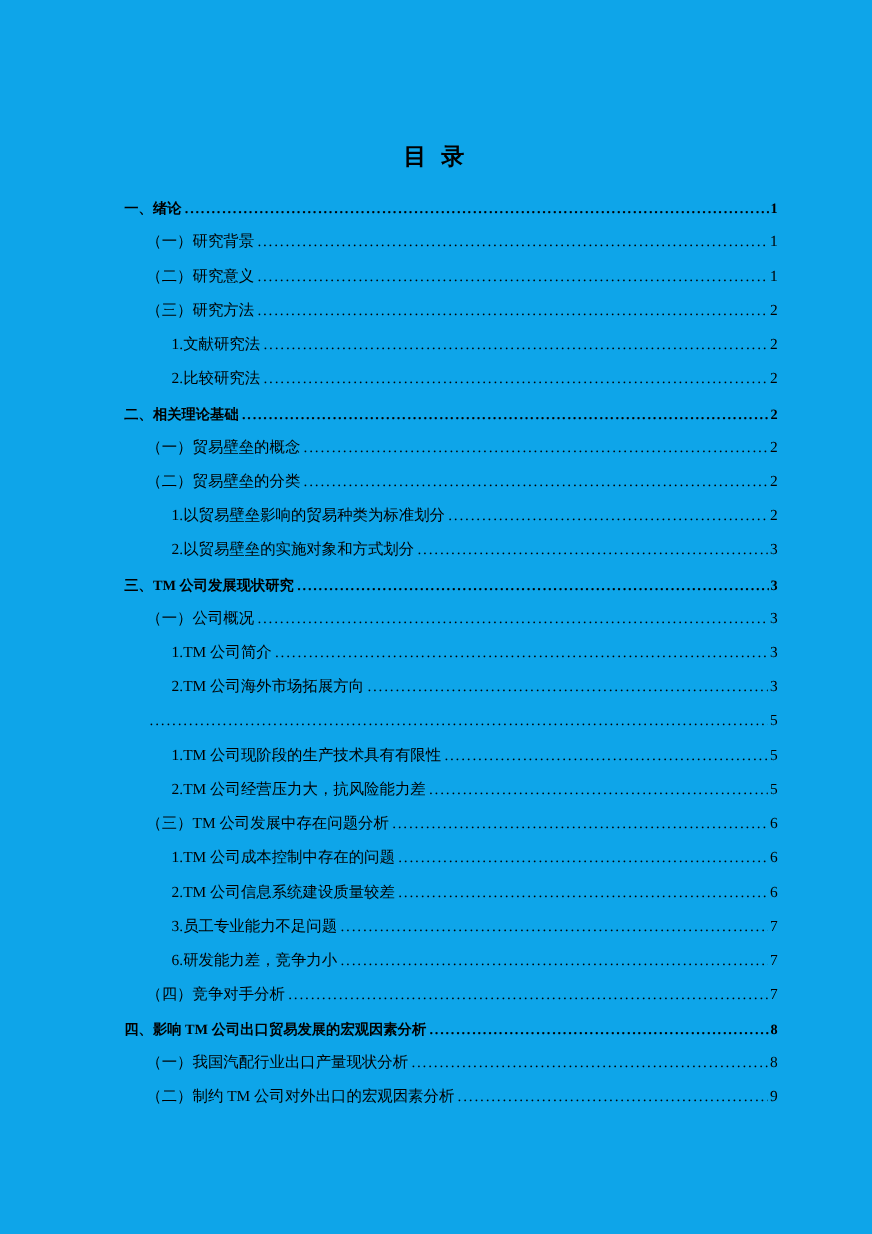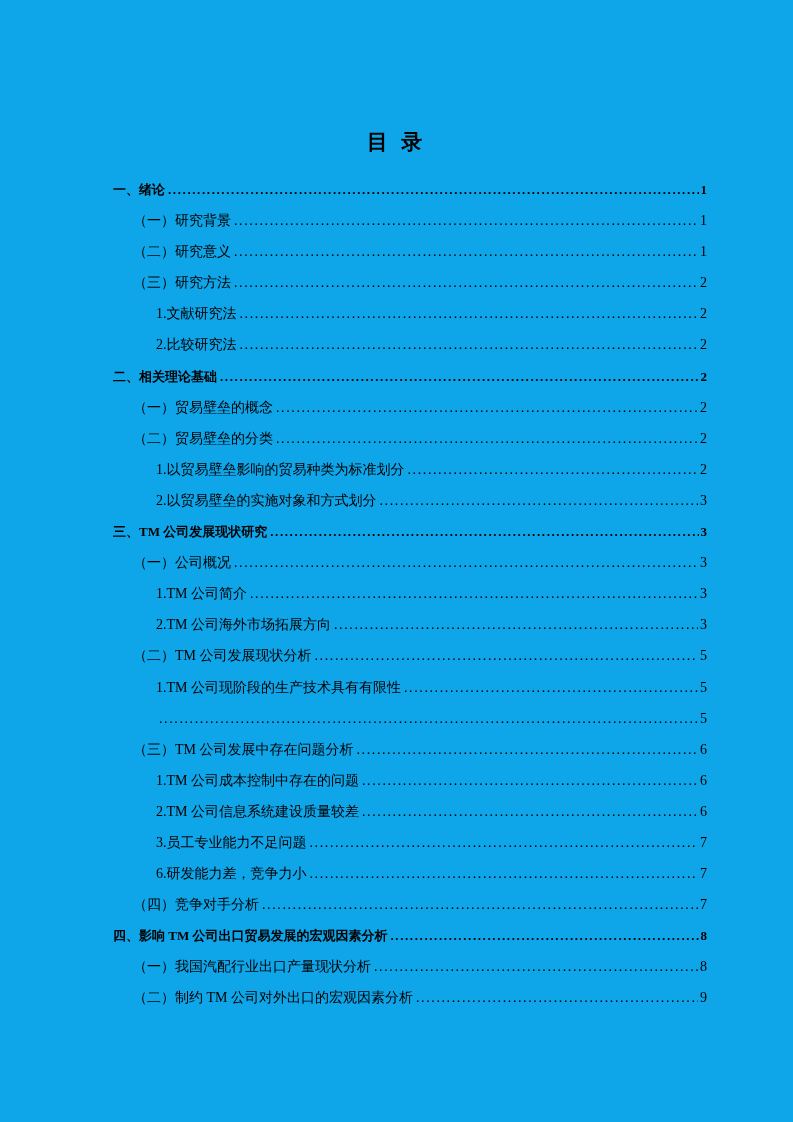--- a/index.html
+++ b/index.html
@@ -151,30 +151,30 @@
     <span class="label">1.TM 公司简介</span>
     <span class="leader"></span>
     <span class="pagenum">3</span>
   </div>
       <div class="toc-row lvl3">
     <span class="label">2.TM 公司海外市场拓展方向</span>
     <span class="leader"></span>
     <span class="pagenum">3</span>
   </div>
       <div class="toc-row lvl2">
-    <span class="label">（二）TM 公司发展现状分析</span>
     <span class="leader"></span>
     <span class="pagenum">5</span>
   </div>
       <div class="toc-row lvl3">
     <span class="label">1.TM 公司现阶段的生产技术具有有限性</span>
     <span class="leader"></span>
     <span class="pagenum">5</span>
   </div>
       <div class="toc-row lvl3">
+    <span class="label">2.TM 公司经营压力大，抗风险能力差</span>
     <span class="leader"></span>
     <span class="pagenum">5</span>
   </div>
       <div class="toc-row lvl2">
     <span class="label">（三）TM 公司发展中存在问题分析</span>
     <span class="leader"></span>
     <span class="pagenum">6</span>
   </div>
       <div class="toc-row lvl3">
     <span class="label">1.TM 公司成本控制中存在的问题</span>

